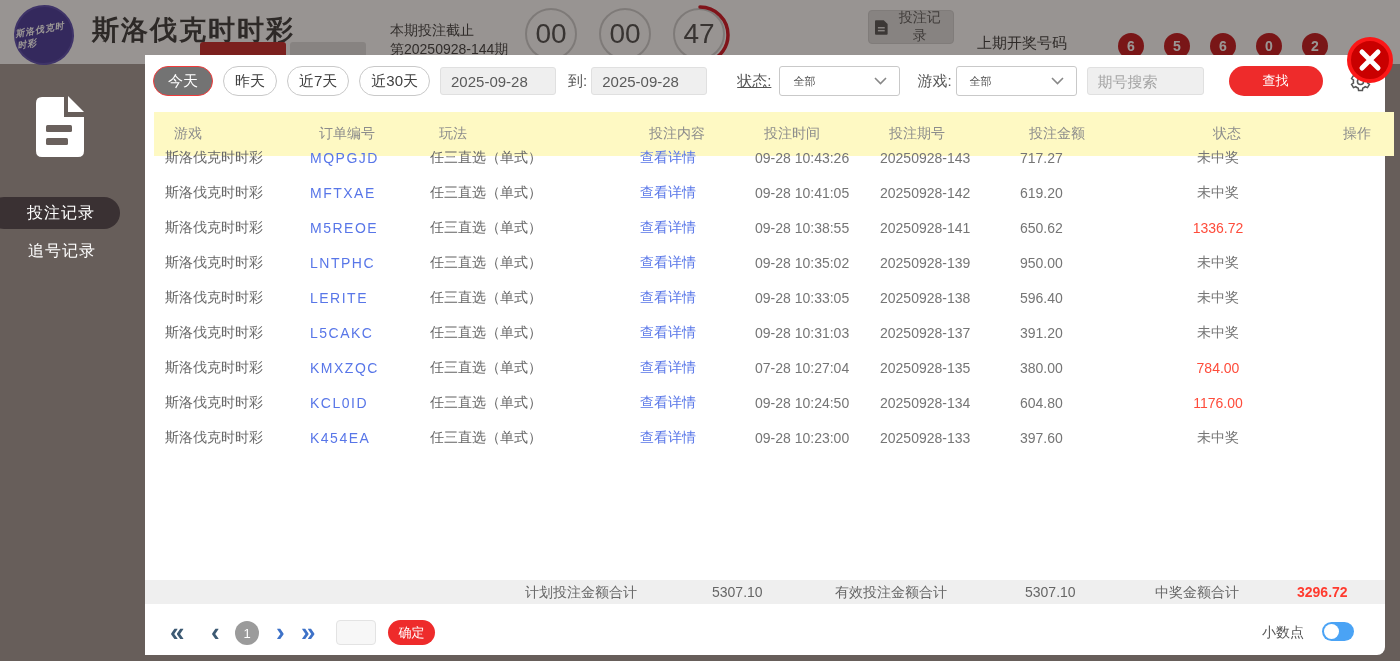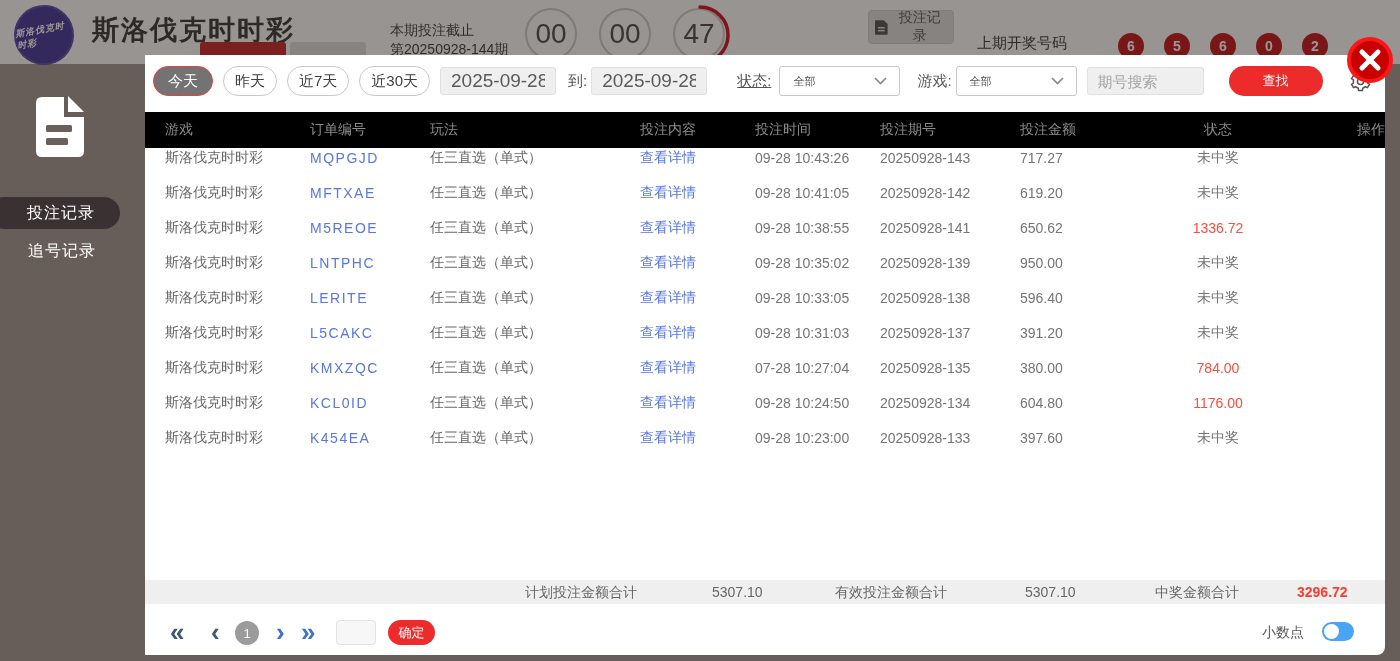--- a/index.html
+++ b/index.html
@@ -45,48 +45,48 @@
   .modal{position:absolute;left:145px;top:55px;width:1240px;height:600px;background:#fff;
          border-radius:0 8px 8px 0;z-index:10;}
 
   
   .filters{position:absolute;left:0;top:0;width:1240px;height:52px;display:flex;align-items:center;padding-left:8px;}
   .pill{height:30px;min-width:54px;padding:0 11px;border-radius:15px;border:1px solid #c9c9c9;background:#fff;
         color:#404040;font-size:15px;display:flex;align-items:center;justify-content:center;cursor:pointer;}
   .pill + .pill{margin-left:10px;}
   .pill.active{background:#737373;border-color:#f23c3c;color:#fff;min-width:60px;}
   .f-date{height:28px;width:116px;background:#efefef;border:1px solid #e0e0e0;border-radius:3px;
-          font-size:19px;color:#5a5a5a;padding:0 10px;font-family:inherit;}
+          font-size:15px;color:#5a5a5a;padding:0 10px;font-family:inherit;}
   .f-label{font-size:15px;color:#555;}
   .f-select{height:30px;width:121px;background:#fff;border:1px solid #c9c9c9;border-radius:3px;
             display:flex;align-items:center;justify-content:space-between;padding:0 12px 0 13px;
             font-size:11px;color:#555;cursor:pointer;}
   .f-search{height:28px;width:117px;background:#efefef;border:1px solid #e0e0e0;border-radius:3px;
             font-size:15px;color:#5a5a5a;padding:0 10px;font-family:inherit;}
   .f-search::placeholder{color:#a5a5a5;}
   .btn-find{height:30px;width:94px;border:none;border-radius:15px;background:#ee2b2b;color:#fff;
             font-size:13px;cursor:pointer;font-family:inherit;}
   .gear{cursor:pointer;display:flex;}
   .ml10{margin-left:10px;} .ml12{margin-left:12px;} .ml4{margin-left:4px;} .ml14{margin-left:30px;text-decoration:underline;}
   .ml8{margin-left:8px;} .ml17{margin-left:17px;} .ml25{margin-left:25px;} .ml26{margin-left:26px;}
 
   
   .grid-row{display:grid;grid-template-columns:145px 120px 210px 115px 125px 140px 105px 186px 74px;
             padding-left:20px;align-items:center;}
-  .thead{position:absolute;left:0;top:57px;width:1240px;height:36px;background:#000000;
+  .thead{position:absolute;left:9px;top:57px;width:1240px;height:44px;background:#fef9c3;
          font-size:14px;color:#8c8c8c;}
   .rows{position:absolute;left:0;top:85px;width:1240px;}
   .tr{height:35px;font-size:14px;color:#757575;}
   .td-game{color:#666;}
   .td-order{color:#5876e8;letter-spacing:1.5px;cursor:pointer;}
   .td-play{color:#666;}
   .td-link{color:#5876e8;cursor:pointer;}
   .td-amount,.th-amount{text-align:left;}
   .td-status,.th-status{text-align:center;}
-  .th-action,.td-action{text-align:right;}
+  .th-action,.td-action{text-align:center;}
   .won{color:#fe4c3b;}
 
   
   .summary{position:absolute;left:0;top:525px;width:1240px;height:24px;background:#efefef;
            font-size:14px;color:#666;}
   .summary span{position:absolute;top:4px;}
   .s-l1{left:380px;} .s-v1{left:567px;} .s-l2{left:690px;} .s-v2{left:880px;}
   .s-l3{left:1010px;} .s-v3{left:1152px;color:#ff3b2f;font-weight:bold;}
 
   

